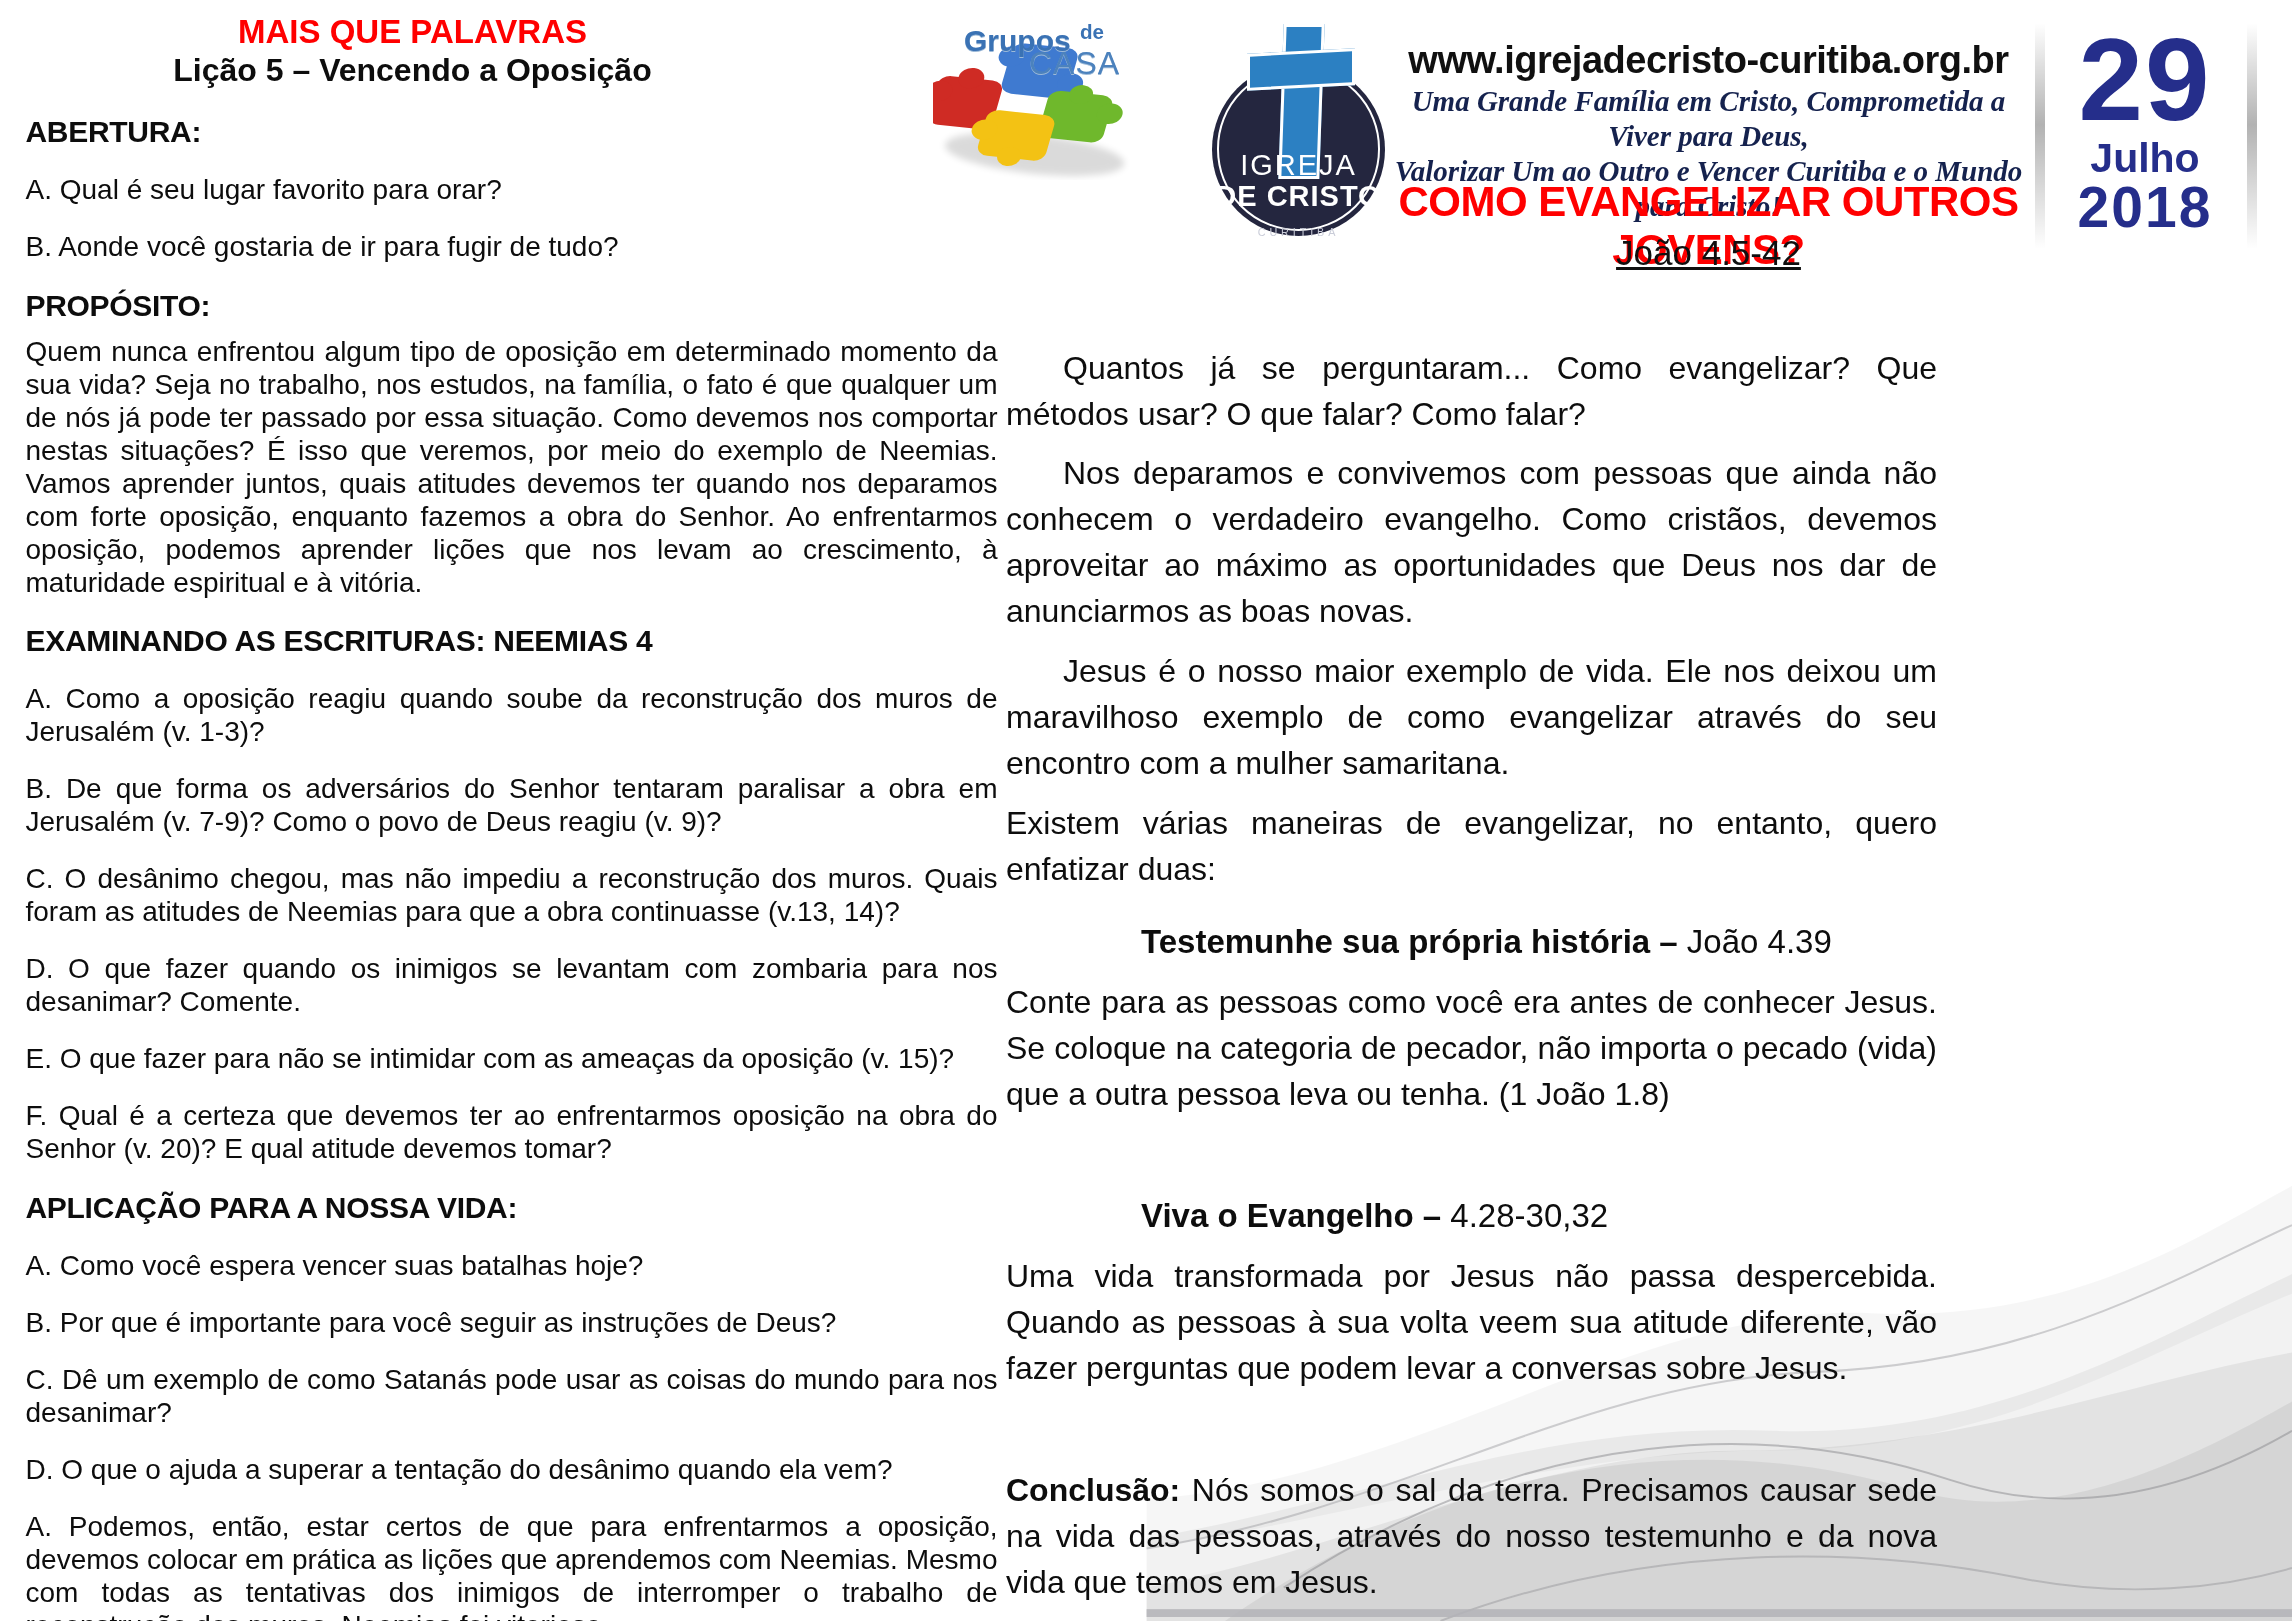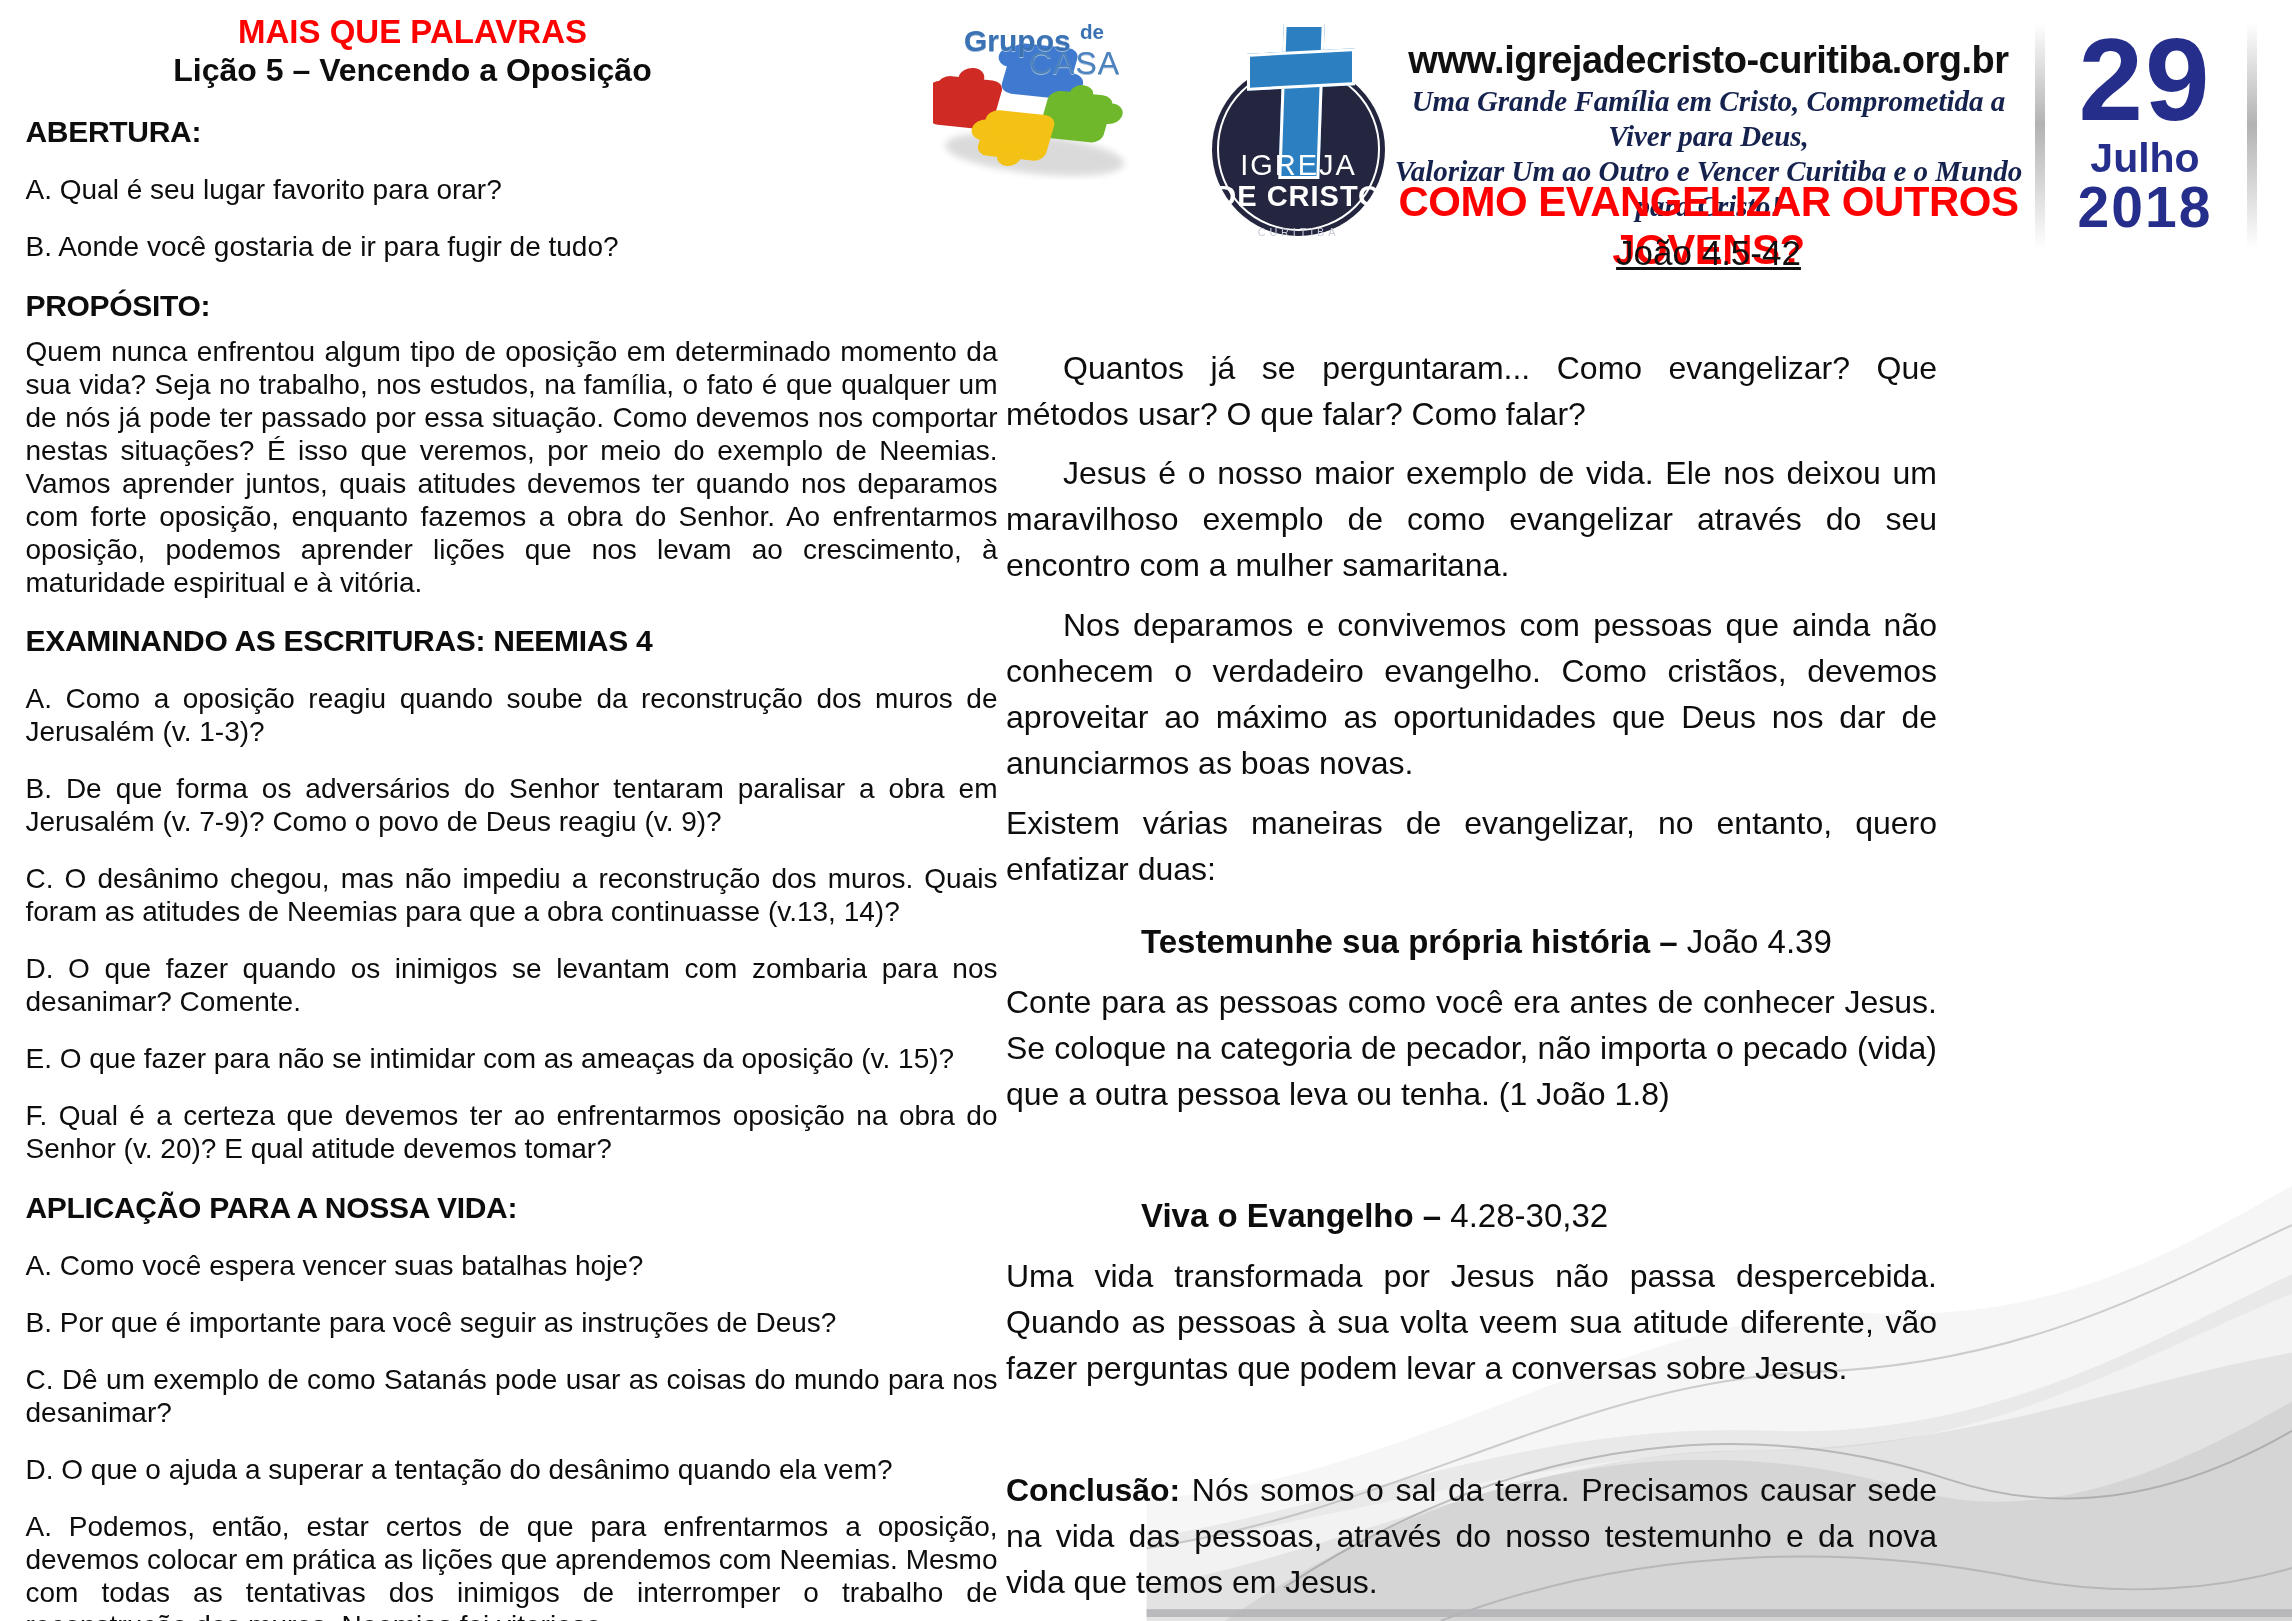--- a/index.html
+++ b/index.html
@@ -176,22 +176,22 @@
     <path d="M200,504 C450,330 700,310 900,370 C1050,414 1200,330 1289,280 L1289,504 Z" fill="#000" opacity="0.06"></path>
     <path d="M120,380 C400,360 620,180 860,190 C1060,198 1180,120 1289,60 L1289,170 C1120,240 980,330 760,330 C540,330 320,400 120,430 Z" fill="#000" opacity="0.035"></path>
     <path d="M260,470 C520,300 760,300 940,360 C1090,410 1220,350 1289,310" fill="none" stroke="#8a8a8e" stroke-width="2" opacity="0.5"></path>
     <path d="M120,430 C380,390 560,260 800,250 C1020,242 1160,160 1289,100" fill="none" stroke="#9a9a9e" stroke-width="2" opacity="0.45"></path>
     <path d="M420,504 C640,420 860,430 1010,460 C1120,482 1220,470 1289,450" fill="none" stroke="#8a8a8e" stroke-width="2" opacity="0.4"></path>
     <rect x="120" y="492" width="1169" height="8" fill="#b3b3b7" opacity="0.85"></rect>
   </svg>
 
   <div class="right-col">
     <div class="rp indent">Quantos já se perguntaram... Como evangelizar? Que métodos usar? O que falar? Como falar?</div>
+    <div class="rp indent">Nos deparamos e convivemos com pessoas que ainda não conhecem o verdadeiro evangelho. Como cristãos, devemos aproveitar ao máximo as oportunidades que Deus nos dar de anunciarmos as boas novas.</div>
     <div class="rp indent">Jesus é o nosso maior exemplo de vida. Ele nos deixou um maravilhoso exemplo de como evangelizar através do seu encontro com a mulher samaritana.</div>
-    <div class="rp indent">Nos deparamos e convivemos com pessoas que ainda não conhecem o verdadeiro evangelho. Como cristãos, devemos aproveitar ao máximo as oportunidades que Deus nos dar de anunciarmos as boas novas.</div>
     <div class="rp">Existem várias maneiras de evangelizar, no entanto, quero enfatizar duas:</div>
 
     <div class="rp-h">
       <span class="b">Testemunhe sua própria história – </span><span>João 4.39</span>
     </div>
     <div class="rp">Conte para as pessoas como você era antes de conhecer Jesus. Se coloque na categoria de pecador, não importa o pecado (vida) que a outra pessoa leva ou tenha. (1 João 1.8)</div>
 
     <div class="rp-h gap">
       <span class="b">Viva o Evangelho – </span><span>4.28-30,32</span>
     </div>

